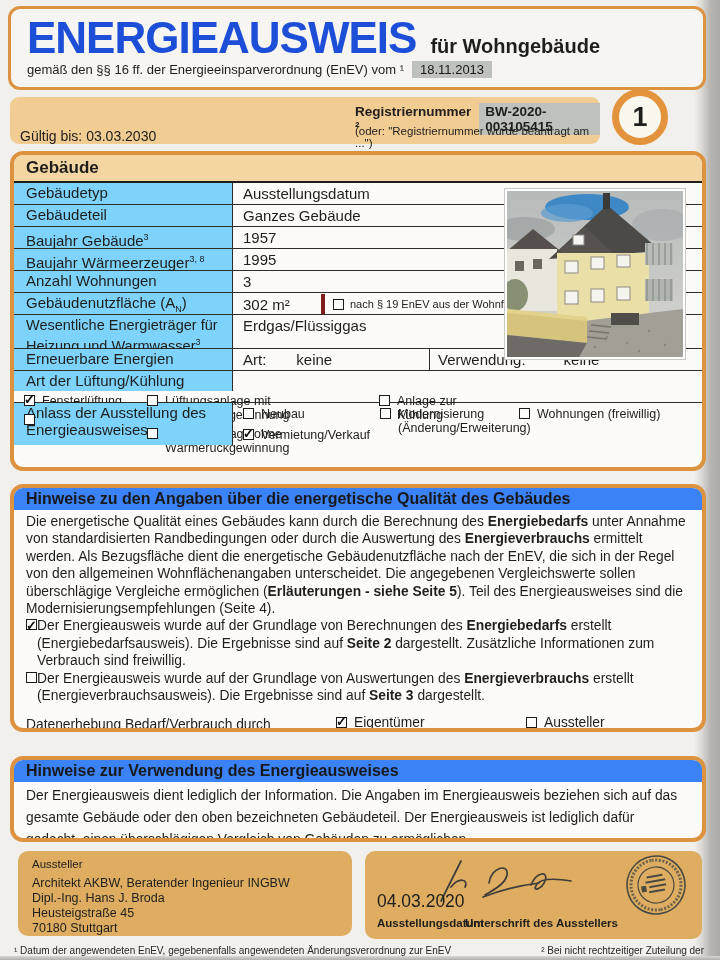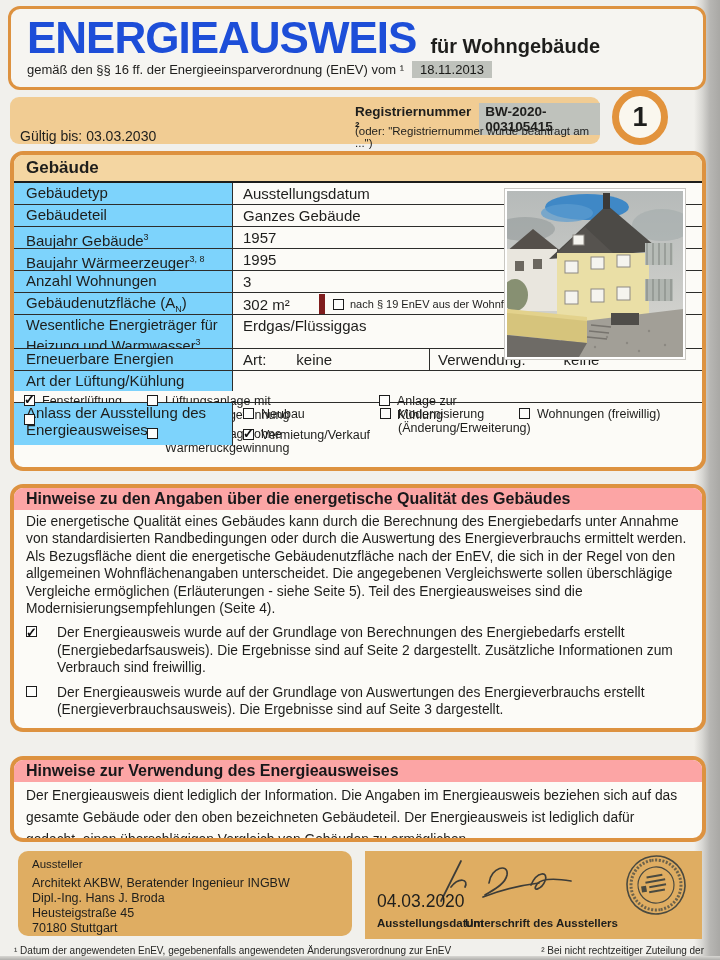--- a/index.html
+++ b/index.html
@@ -43,21 +43,21 @@
     font-size:27px; font-weight:bold;
   }
 
   
   .doc-section {
     margin:0 14px 0 10px;
     border:4px solid #dd9240; border-radius:13px;
     background:#fcfbf7; overflow:hidden;
   }
   .sec-title-bar {
-    background:#fca5a5; font-weight:bold; font-size:16px;
+    background:#3b82f6; font-weight:bold; font-size:16px;
     padding:2px 12px; color:#18181a;
   }
 
   
   .building { margin-top:4px; height:320px; }
   .b-head {
     height:28px; background:#f4d6a2; border-bottom:2px solid #1d1d1b;
     font-size:17px; font-weight:bold; padding:3px 0 0 12px;
   }
   .b-rows { position:relative; }
@@ -71,21 +71,21 @@
   .h22 { height:22px; } .h34 { height:34px; } .h32 { height:32px;flex-direction:column; } .h42 { height:42px; }
   sup { font-size:9px; } sub { font-size:9px; }
 
   .photo-frame {
     position:absolute; left:491px; top:6px; width:180px; height:170px;
     background:#fff; padding:2px; box-shadow:0 0 0 1px #c9c7c2;
   }
   .photo-frame svg { width:100%; height:100%; display:block; }
 
   .area-val { display:flex; align-items:center; padding:0; }
-  .area-num { width:92px; flex:none; border-right:6px solid #7f1d1d; padding:2px 6px 1px 10px; }
+  .area-num { width:92px; flex:none; border-right:4px solid #7f1d1d; padding:2px 6px 1px 10px; }
   .area-check { display:flex; align-items:center; gap:6px; font-size:11px; padding-left:8px; }
 
   .renew-val { display:flex; padding:0; }
   .renew-art { width:197px; flex:none; border-right:1px solid #2d2d2b; padding:2px 6px 1px 10px; display:flex; gap:30px; }
   .renew-verw { flex:1; padding:2px 6px 1px 8px; display:flex; gap:38px; }
 
   .opt { display:flex; gap:7px; align-items:flex-start; font-size:12.5px; line-height:14px; }
   .cb { display:inline-block; width:11px; height:11px; border:1.5px solid #1b1b1b;
         background:#fdfdfb; position:relative; flex:none; margin-top:1px; }
   .cb.checked::after {
@@ -97,51 +97,51 @@
   .vent-col2 { width:232px; display:flex; flex-direction:column; gap:5px; }
   .vent-col3 { flex:1; }
   .anlass-val { display:flex; padding-top:4px; }
   .anlass-col1 { width:137px; display:flex; flex-direction:column; gap:7px; }
   .anlass-col2 { width:139px; }
   .anlass-col3 { flex:1; }
 
   
   .quality { margin-top:13px; height:248px; }
   .q-body { padding:3px 12px 0 12px; font-size:13.8px; line-height:17.4px; }
-  .q-item { display:flex; gap:20px; margin-top:7px; }
+  .q-item { display:flex; gap:0; }
   .q-item .cb { margin-top:2px; }
   .q-data-row { position:relative; height:20px; margin-top:10px; font-size:13.8px; }
   .q-data-label { position:absolute; left:0; top:2px; }
   .q-data-opt1 { position:absolute; left:310px; top:2px; }
   .q-data-opt2 { position:absolute; left:500px; top:2px; }
   .q-data-row .opt { font-size:13.8px; }
 
   
   .usage { margin-top:24px; height:86px; }
   .u-body { padding:3px 12px; font-size:13.8px; line-height:22px; }
 
   
   .footer-row { display:flex; margin:9px 18px 0 18px; gap:13px; }
   .issuer-box {
     width:334px; flex:none; height:85px; background:#dfad62; border-radius:10px;
     padding:7px 14px;
   }
   .issuer-label { font-size:11.5px; margin-bottom:6px; }
   .issuer-lines { font-size:12.5px; line-height:15px; }
-  .issue-box { flex:1; height:88px; background:#dfad62; border-radius:0; position:relative; }
+  .issue-box { flex:1; height:88px; background:#dfad62; border-radius:10px; position:relative; }
   .issue-date { position:absolute; left:12px; top:40px; font-size:17.5px; }
   .issue-date-label { position:absolute; left:12px; top:66px; font-size:11.5px; font-weight:bold; }
   .sig-label { position:absolute; left:100px; top:66px; font-size:11.5px; font-weight:bold; }
   .signature { position:absolute; left:62px; top:2px; width:170px; height:62px; }
   .stamp { position:absolute; right:14px; top:2px; width:64px; height:64px; transform:rotate(-10deg); }
 
   
   .footnotes { margin:6px 16px 0 14px; font-size:10px; line-height:12.5px; color:#262624; }
   .fn-line1 { display:flex; justify-content:space-between; }
-  b { font-weight:normal; }
+  b { font-weight:bold; }
 </style>
 </head>
 <body>
 
 <div class="header-box">
   <div class="title-row">
     <span class="main-title">ENERGIEAUSWEIS</span>
     <span class="title-suffix">für Wohngebäude</span>
   </div>
   <div class="law-line">

